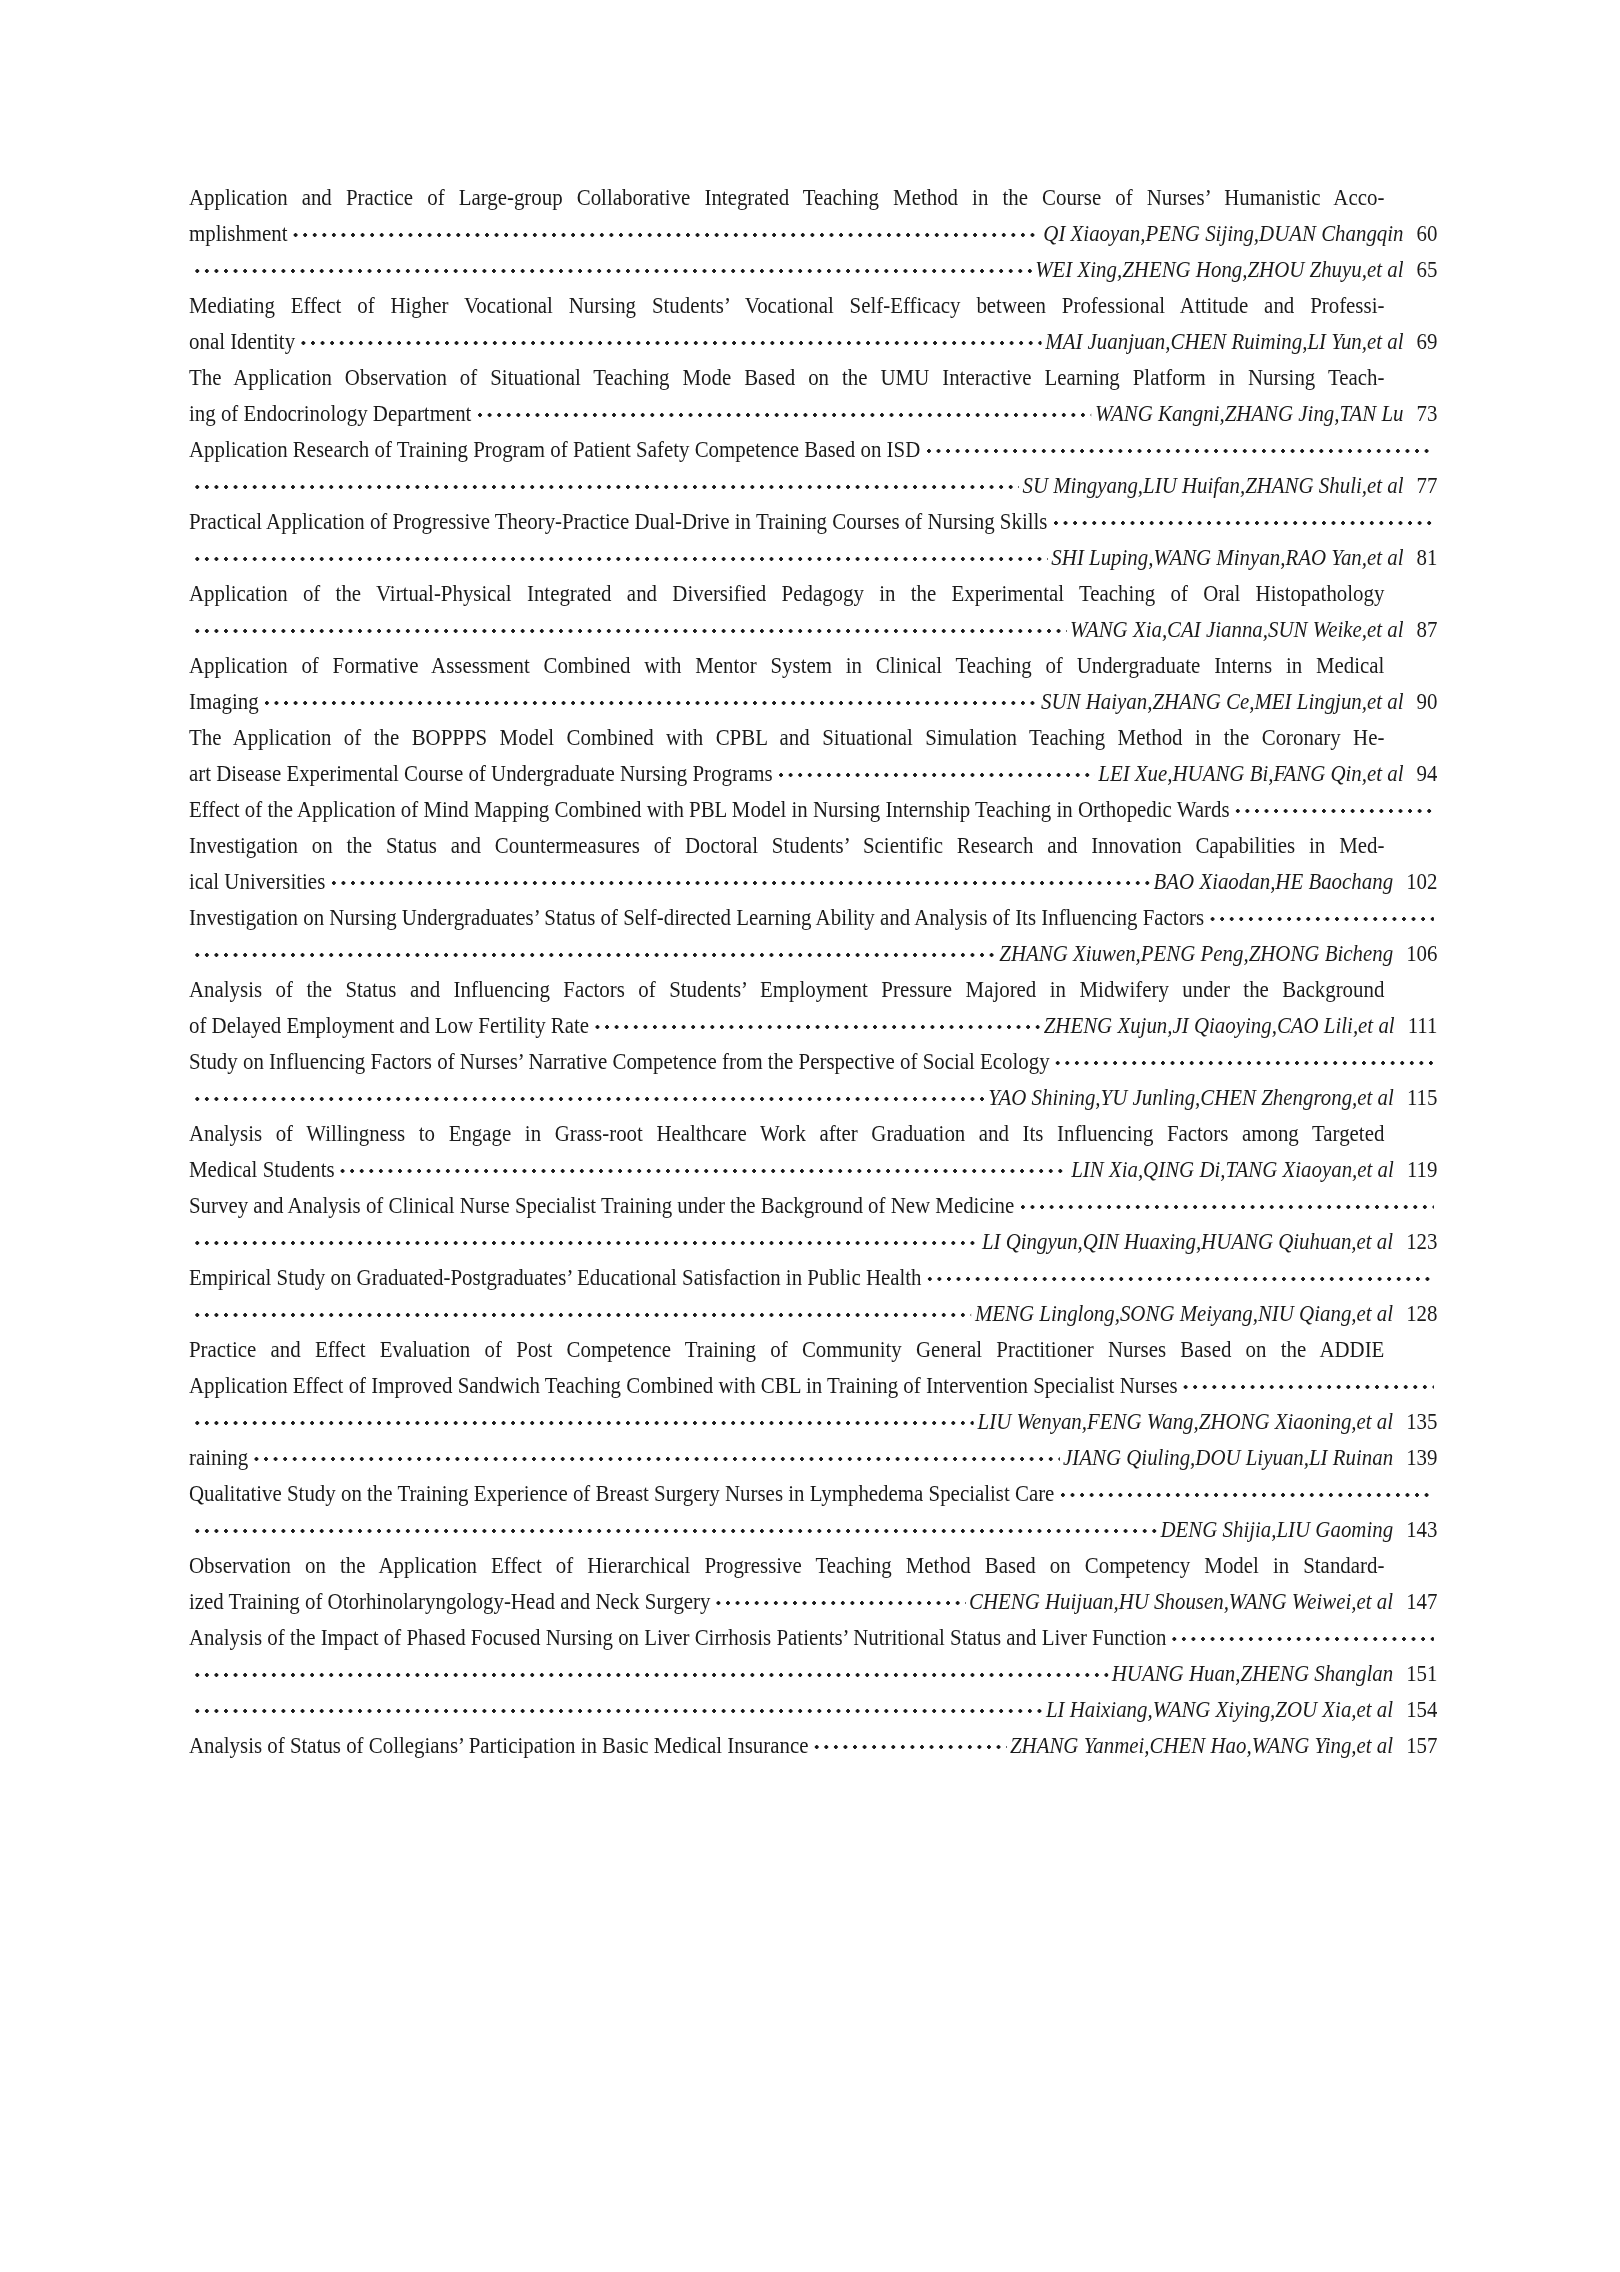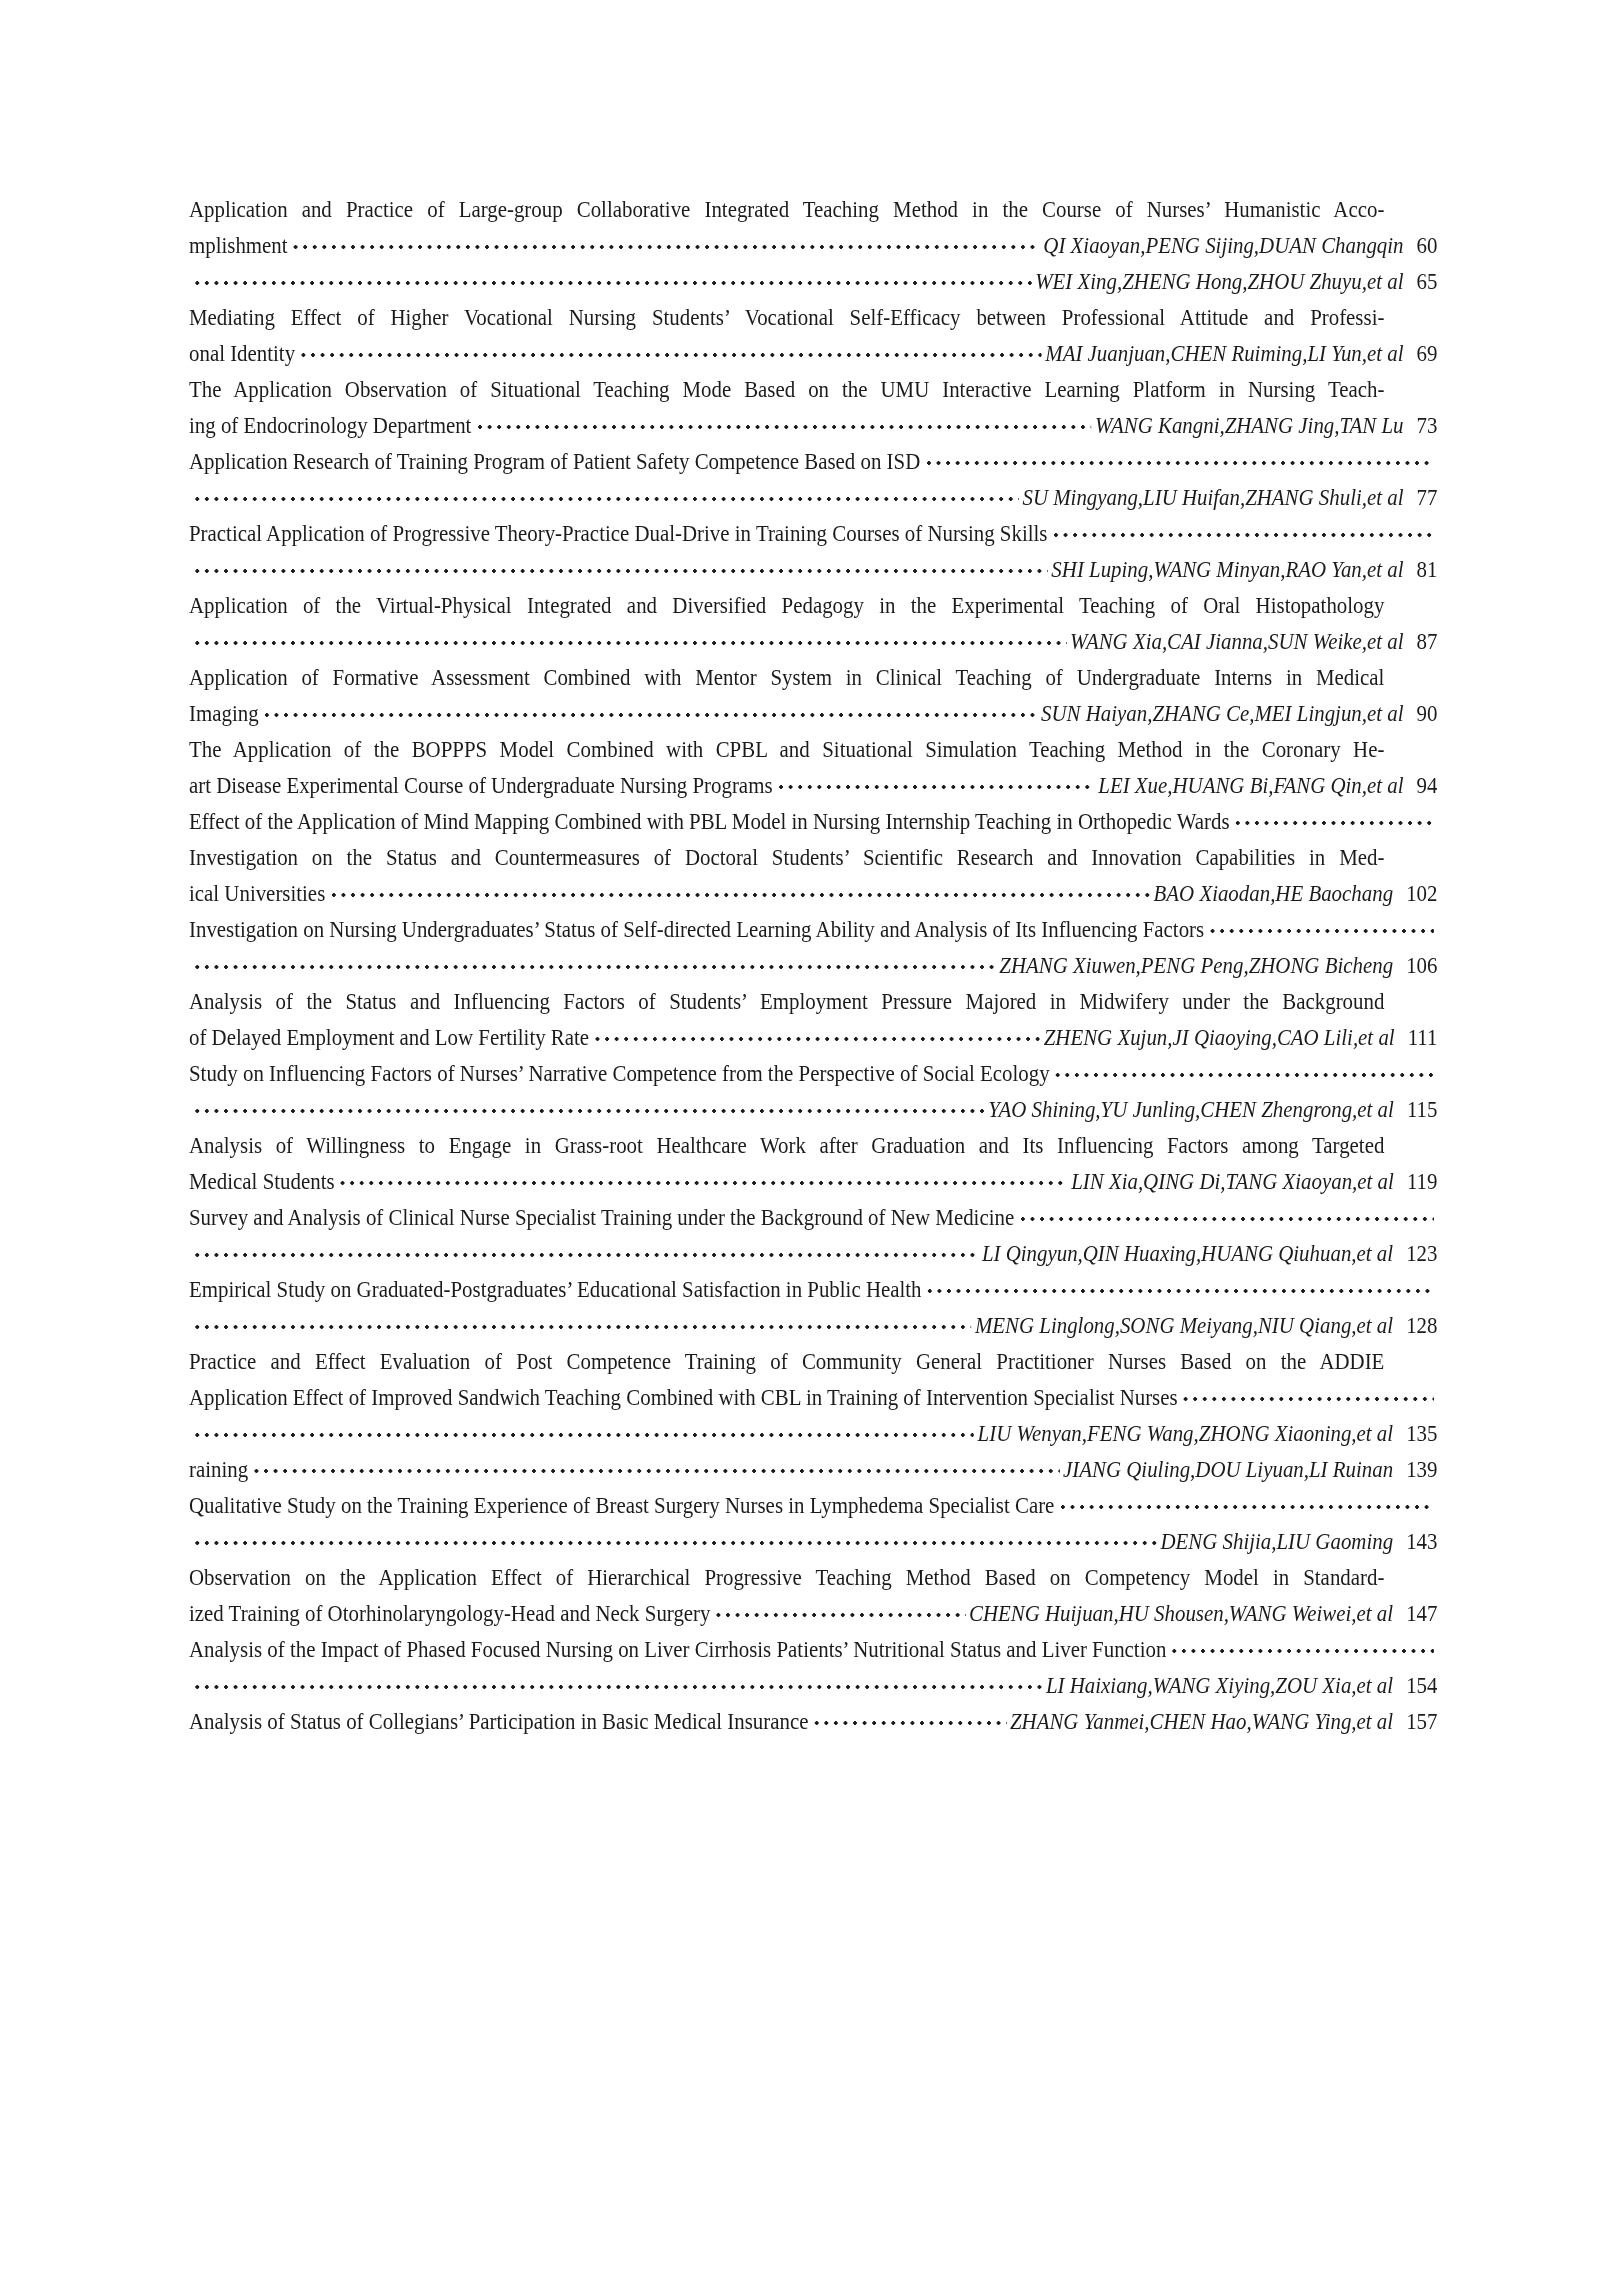--- a/index.html
+++ b/index.html
@@ -12,21 +12,21 @@
     width: 1620px;
     height: 2273px;
     background: #ffffff;
     color: #1b1b1b;
     font-family: "Liberation Serif", "DejaVu Serif", serif;
     overflow: hidden;
   }
   .toc {
     position: absolute;
     left: 189px;
-    top: 191px;
+    top: 179px;
     width: 1248px;
   }
   .line {
     height: 36px;
     overflow: hidden;
   }
   .line-inner {
     font-size: 24px;
     line-height: 36px;
     transform: scaleX(0.87);
@@ -354,20 +354,27 @@
           </div>
         </div>
       </div>
       <div class="entry">
         <div class="line row">
           <div class="line-inner">
             <span class="t">Analysis of the Impact of Phased Focused Nursing on Liver Cirrhosis Patients’ Nutritional Status and Liver Function</span>
             <span class="leader"></span>
           </div>
         </div>
+        <div class="line row">
+          <div class="line-inner">
+            <span class="leader"></span>
+            <span class="authors">HUANG Huan,ZHENG Shanglan</span>
+            <span class="pageno">151</span>
+          </div>
+        </div>
       </div>
       <div class="entry">
         <div class="line row">
           <div class="line-inner">
             <span class="leader"></span>
             <span class="authors">LI Haixiang,WANG Xiying,ZOU Xia,et al</span>
             <span class="pageno">154</span>
           </div>
         </div>
       </div>

